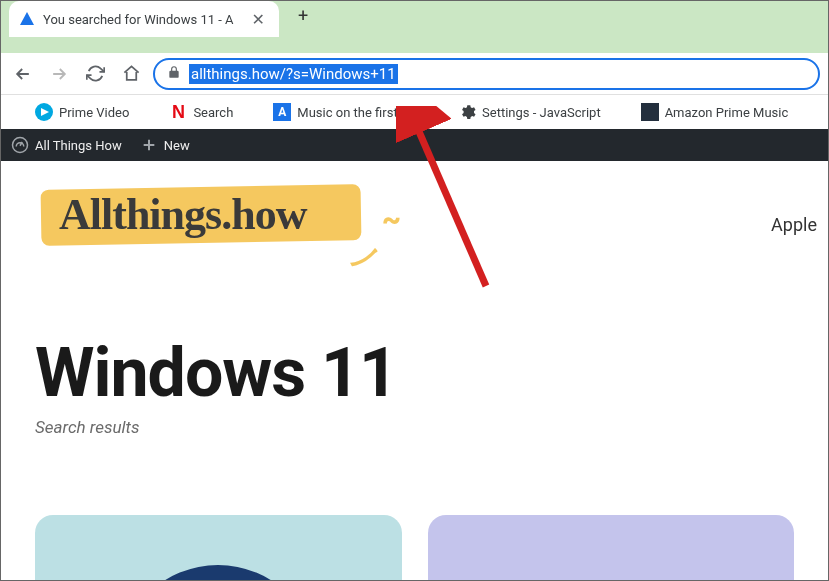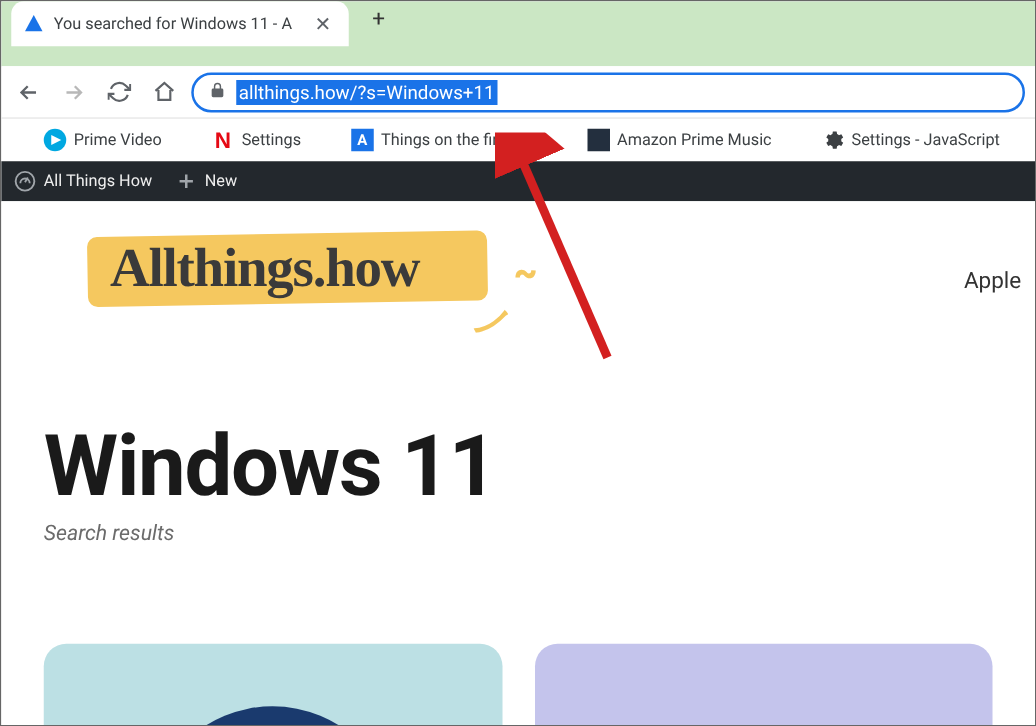--- a/index.html
+++ b/index.html
@@ -36,21 +36,21 @@
 .bk-icon.triangle svg { display: block; }
 
 
 .admin-bar { height: 32px; background: #23282d; display: flex; align-items: center; padding: 0 10px; gap: 18px; color: #eee; font-size: 13px; }
 .admin-item { display: flex; align-items: center; gap: 6px; cursor: pointer; }
 .admin-icon { width: 18px; height: 18px; display: flex; align-items: center; justify-content: center; }
 
 
 .content { background: #fff; position: relative; }
 .header-row { display: flex; justify-content: space-between; align-items: center; padding: 18px 0 0 40px; }
-.logo-wrap { position: relative; width: 360px; height: 90px; margin-left: 29px; }
+.logo-wrap { position: relative; width: 360px; height: 90px; }
 .highlight { position: absolute; left: 0; top: 8px; width: 320px; height: 56px; background: #f5c85f; border-radius: 8px; transform: rotate(-1deg); }
 .logo-text { position: absolute; left: 18px; top: 10px; font-size: 44px; font-weight: 700; color: #3a3a3a; font-family: "Comic Sans MS", cursive; letter-spacing: -1px; }
 .scribble { position: absolute; color: #f5c85f; font-size: 30px; font-weight: 900; }
 .scribble.s1 { right: 0; top: 22px; }
 .scribble.s2 { right: 20px; top: 58px; transform: rotate(20deg); }
 .nav-link { font-size: 18px; color: #333; padding-right: 12px; margin-right: -1px; }
 
 .page-body { padding: 64px 34px 0; }
 .page-title { font-size: 68px; font-weight: 700; color: #1a1a1a; letter-spacing: -1px; }
 .subtitle { font-size: 17px; color: #6b6b6b; margin-top: 4px; font-style: italic; }
@@ -112,47 +112,47 @@
   </div>
 </div>
 
 <div class="bookmarks">
   <div class="bookmark">
     <span class="bk-icon prime"></span>
     <span>Prime Video</span>
   </div>
   <div class="bookmark">
     <span class="bk-icon netflix">N</span>
-    <span>Settings</span>
+    <span>Search</span>
   </div>
   <div class="bookmark">
     <span class="bk-icon ath">A</span>
-    <span>Things on the first e...</span>
-  </div>
-  <div class="bookmark">
-    <span class="bk-icon amazon">
-        <span></span>
-        <span></span>
-        <span></span>
-        <span></span>
-        <span></span>
-        <span></span>
-        <span></span>
-        <span></span>
-        <span></span>
-      </span>
-    <span>Amazon Prime Music</span>
+    <span>Music on the first e...</span>
   </div>
   <div class="bookmark">
     <span class="bk-icon gear">
       <svg viewBox="0 0 24 24" fill="#3c4043">
           <path d="M12 8a4 4 0 1 0 0 8 4 4 0 0 0 0-8zm9.4 4a7.6 7.6 0 0 0-.1-1.2l2.1-1.6-2-3.4-2.5 1a7.5 7.5 0 0 0-2-1.2L16.4 3h-4l-.5 2.6a7.5 7.5 0 0 0-2 1.2l-2.5-1-2 3.4 2.1 1.6a7.6 7.6 0 0 0 0 2.4L5.4 15l2 3.4 2.5-1a7.5 7.5 0 0 0 2 1.2l.5 2.6h4l.5-2.6a7.5 7.5 0 0 0 2-1.2l2.5 1 2-3.4-2.1-1.6c.1-.4.1-.8.1-1.2z"></path>
         </svg>
     </span>
     <span>Settings - JavaScript</span>
+  </div>
+  <div class="bookmark">
+    <span class="bk-icon amazon">
+        <span></span>
+        <span></span>
+        <span></span>
+        <span></span>
+        <span></span>
+        <span></span>
+        <span></span>
+        <span></span>
+        <span></span>
+      </span>
+    <span>Amazon Prime Music</span>
   </div>
   <div class="bookmark">
     <span class="bk-icon triangle">
       <svg width="18" height="18" viewBox="0 0 16 16">
           <polygon points="8,1 15,14 1,14" fill="#1a73e8"></polygon>
         </svg>
     </span>
   </div>
 </div>
 

